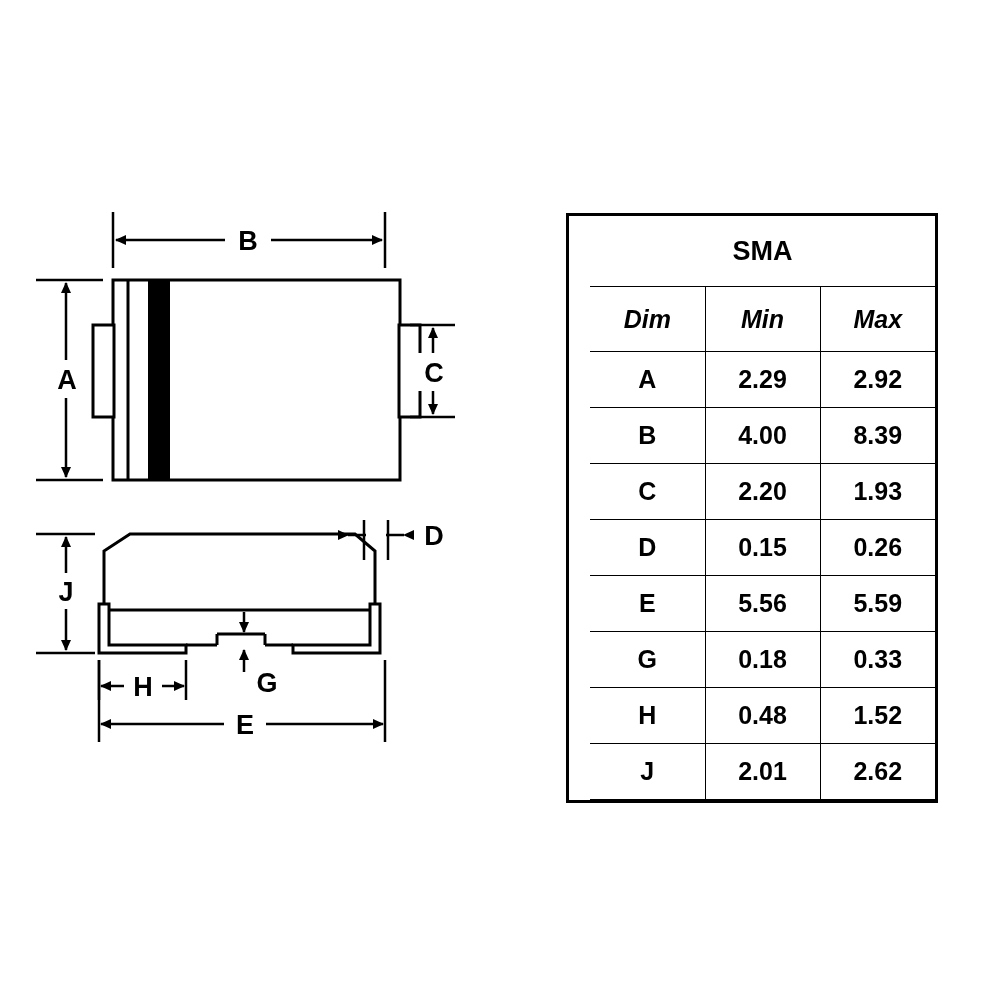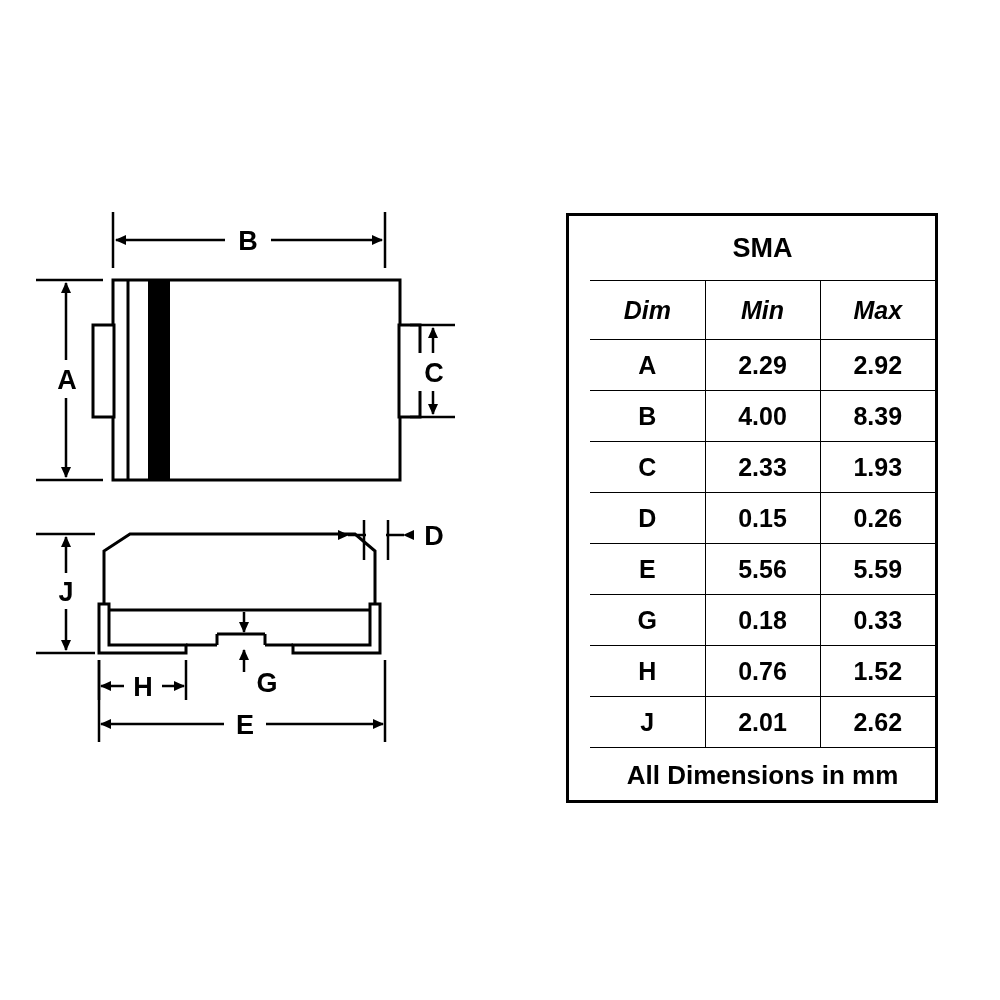--- a/index.html
+++ b/index.html
@@ -207,48 +207,45 @@
           <td class="cell">2.29</td>
           <td class="cell noright">2.92</td>
         </tr>
         <tr>
           <td class="cell noleft">B</td>
           <td class="cell">4.00</td>
           <td class="cell noright">8.39</td>
         </tr>
         <tr>
           <td class="cell noleft">C</td>
-          <td class="cell">2.33</td>
+          <td class="cell">2.20</td>
           <td class="cell noright">1.93</td>
         </tr>
         <tr>
           <td class="cell noleft">D</td>
           <td class="cell">0.15</td>
           <td class="cell noright">0.26</td>
         </tr>
         <tr>
           <td class="cell noleft">E</td>
           <td class="cell">5.56</td>
           <td class="cell noright">5.59</td>
         </tr>
         <tr>
           <td class="cell noleft">G</td>
           <td class="cell">0.18</td>
           <td class="cell noright">0.33</td>
         </tr>
         <tr>
           <td class="cell noleft">H</td>
-          <td class="cell">0.76</td>
+          <td class="cell">0.48</td>
           <td class="cell noright">1.52</td>
         </tr>
         <tr>
           <td class="cell noleft">J</td>
           <td class="cell">2.01</td>
           <td class="cell noright">2.62</td>
         </tr>
-        <tr>
-          <td class="footer" colspan="3">All Dimensions in mm</td>
-        </tr>
       </tbody>
     </table>
   </div>
 
 </div>
 
 </body></html>

